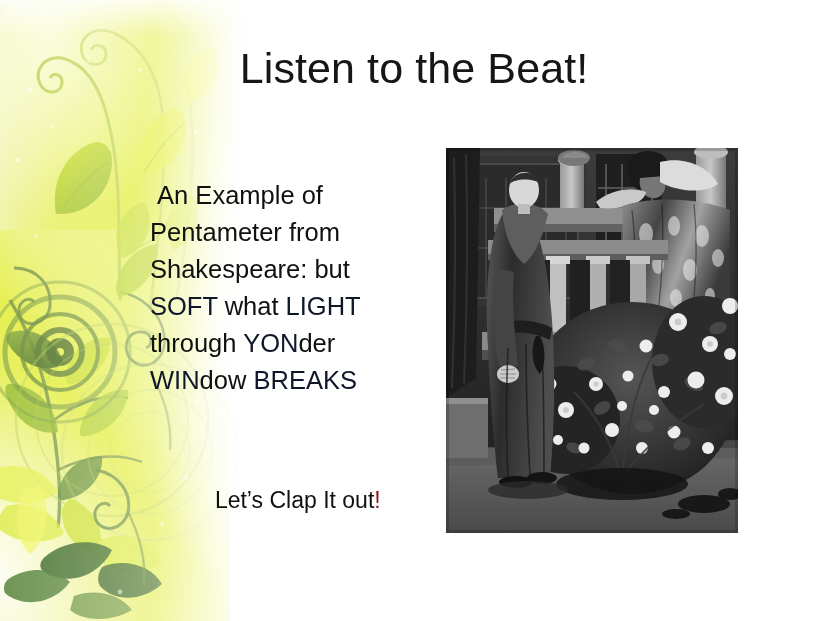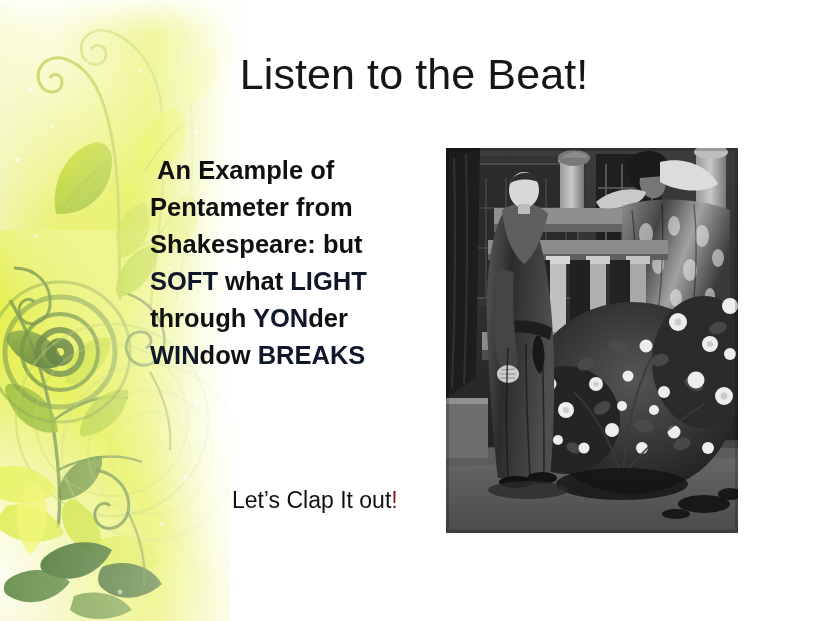--- a/index.html
+++ b/index.html
@@ -33,42 +33,40 @@
     left: 0;
     top: 44px;
     width: 828px;
     text-align: center;
     font-size: 43px;
     font-weight: 400;
     line-height: 1.15;
     color: #161616;
     letter-spacing: 0.1px;
     white-space: pre;
-    margin-top: 6px;
   }
 
   
   #verse {
     position: absolute;
     left: 150px;
-    top: 152px;
+    top: 177px;
     width: 252px;
     font-size: 25.5px;
     line-height: 37px;
     color: #101010;
     white-space: pre-wrap;
-    font-weight: bold;
   }
   #verse .ln { display: block; }
   .stress { color: #0f172a; }
 
   
   #clap {
     position: absolute;
-    left: 167px;
+    left: 150px;
     top: 455px;
     width: 270px;
     text-align: center;
     font-size: 23px;
     line-height: 30px;
     color: #101010;
     white-space: pre;
   }
   #clap .bang { color: #8c1410; }
 

